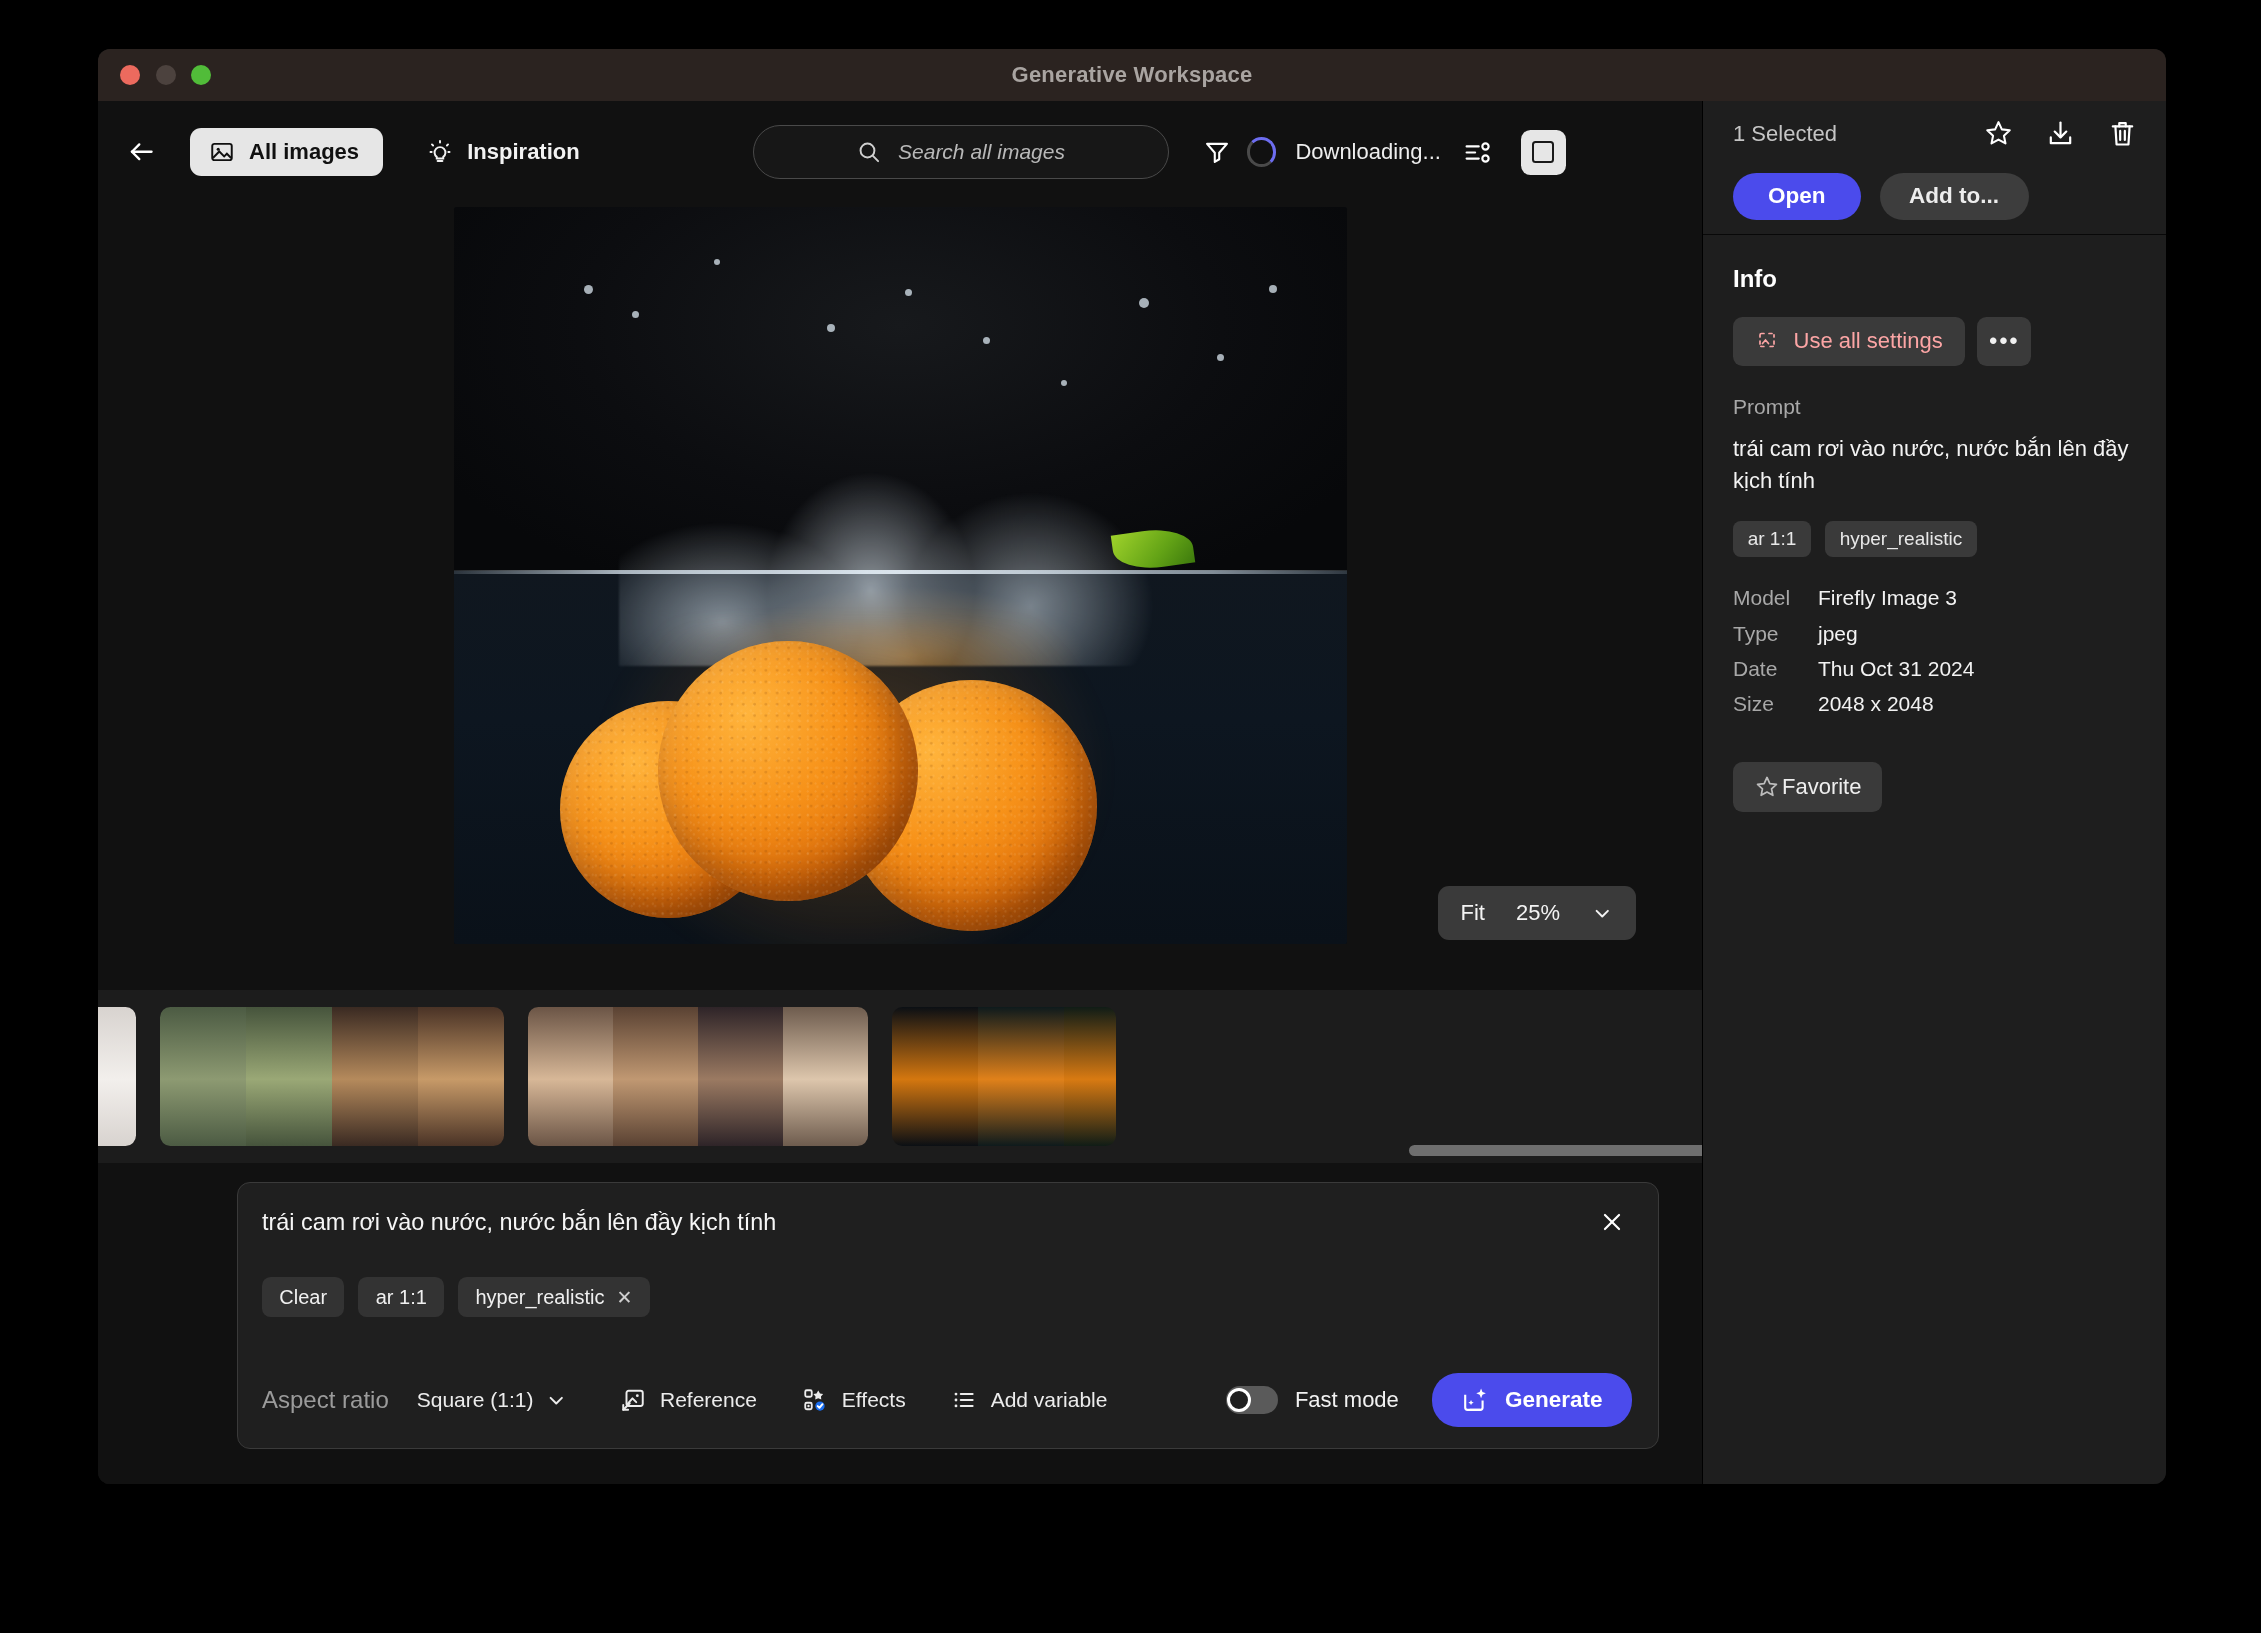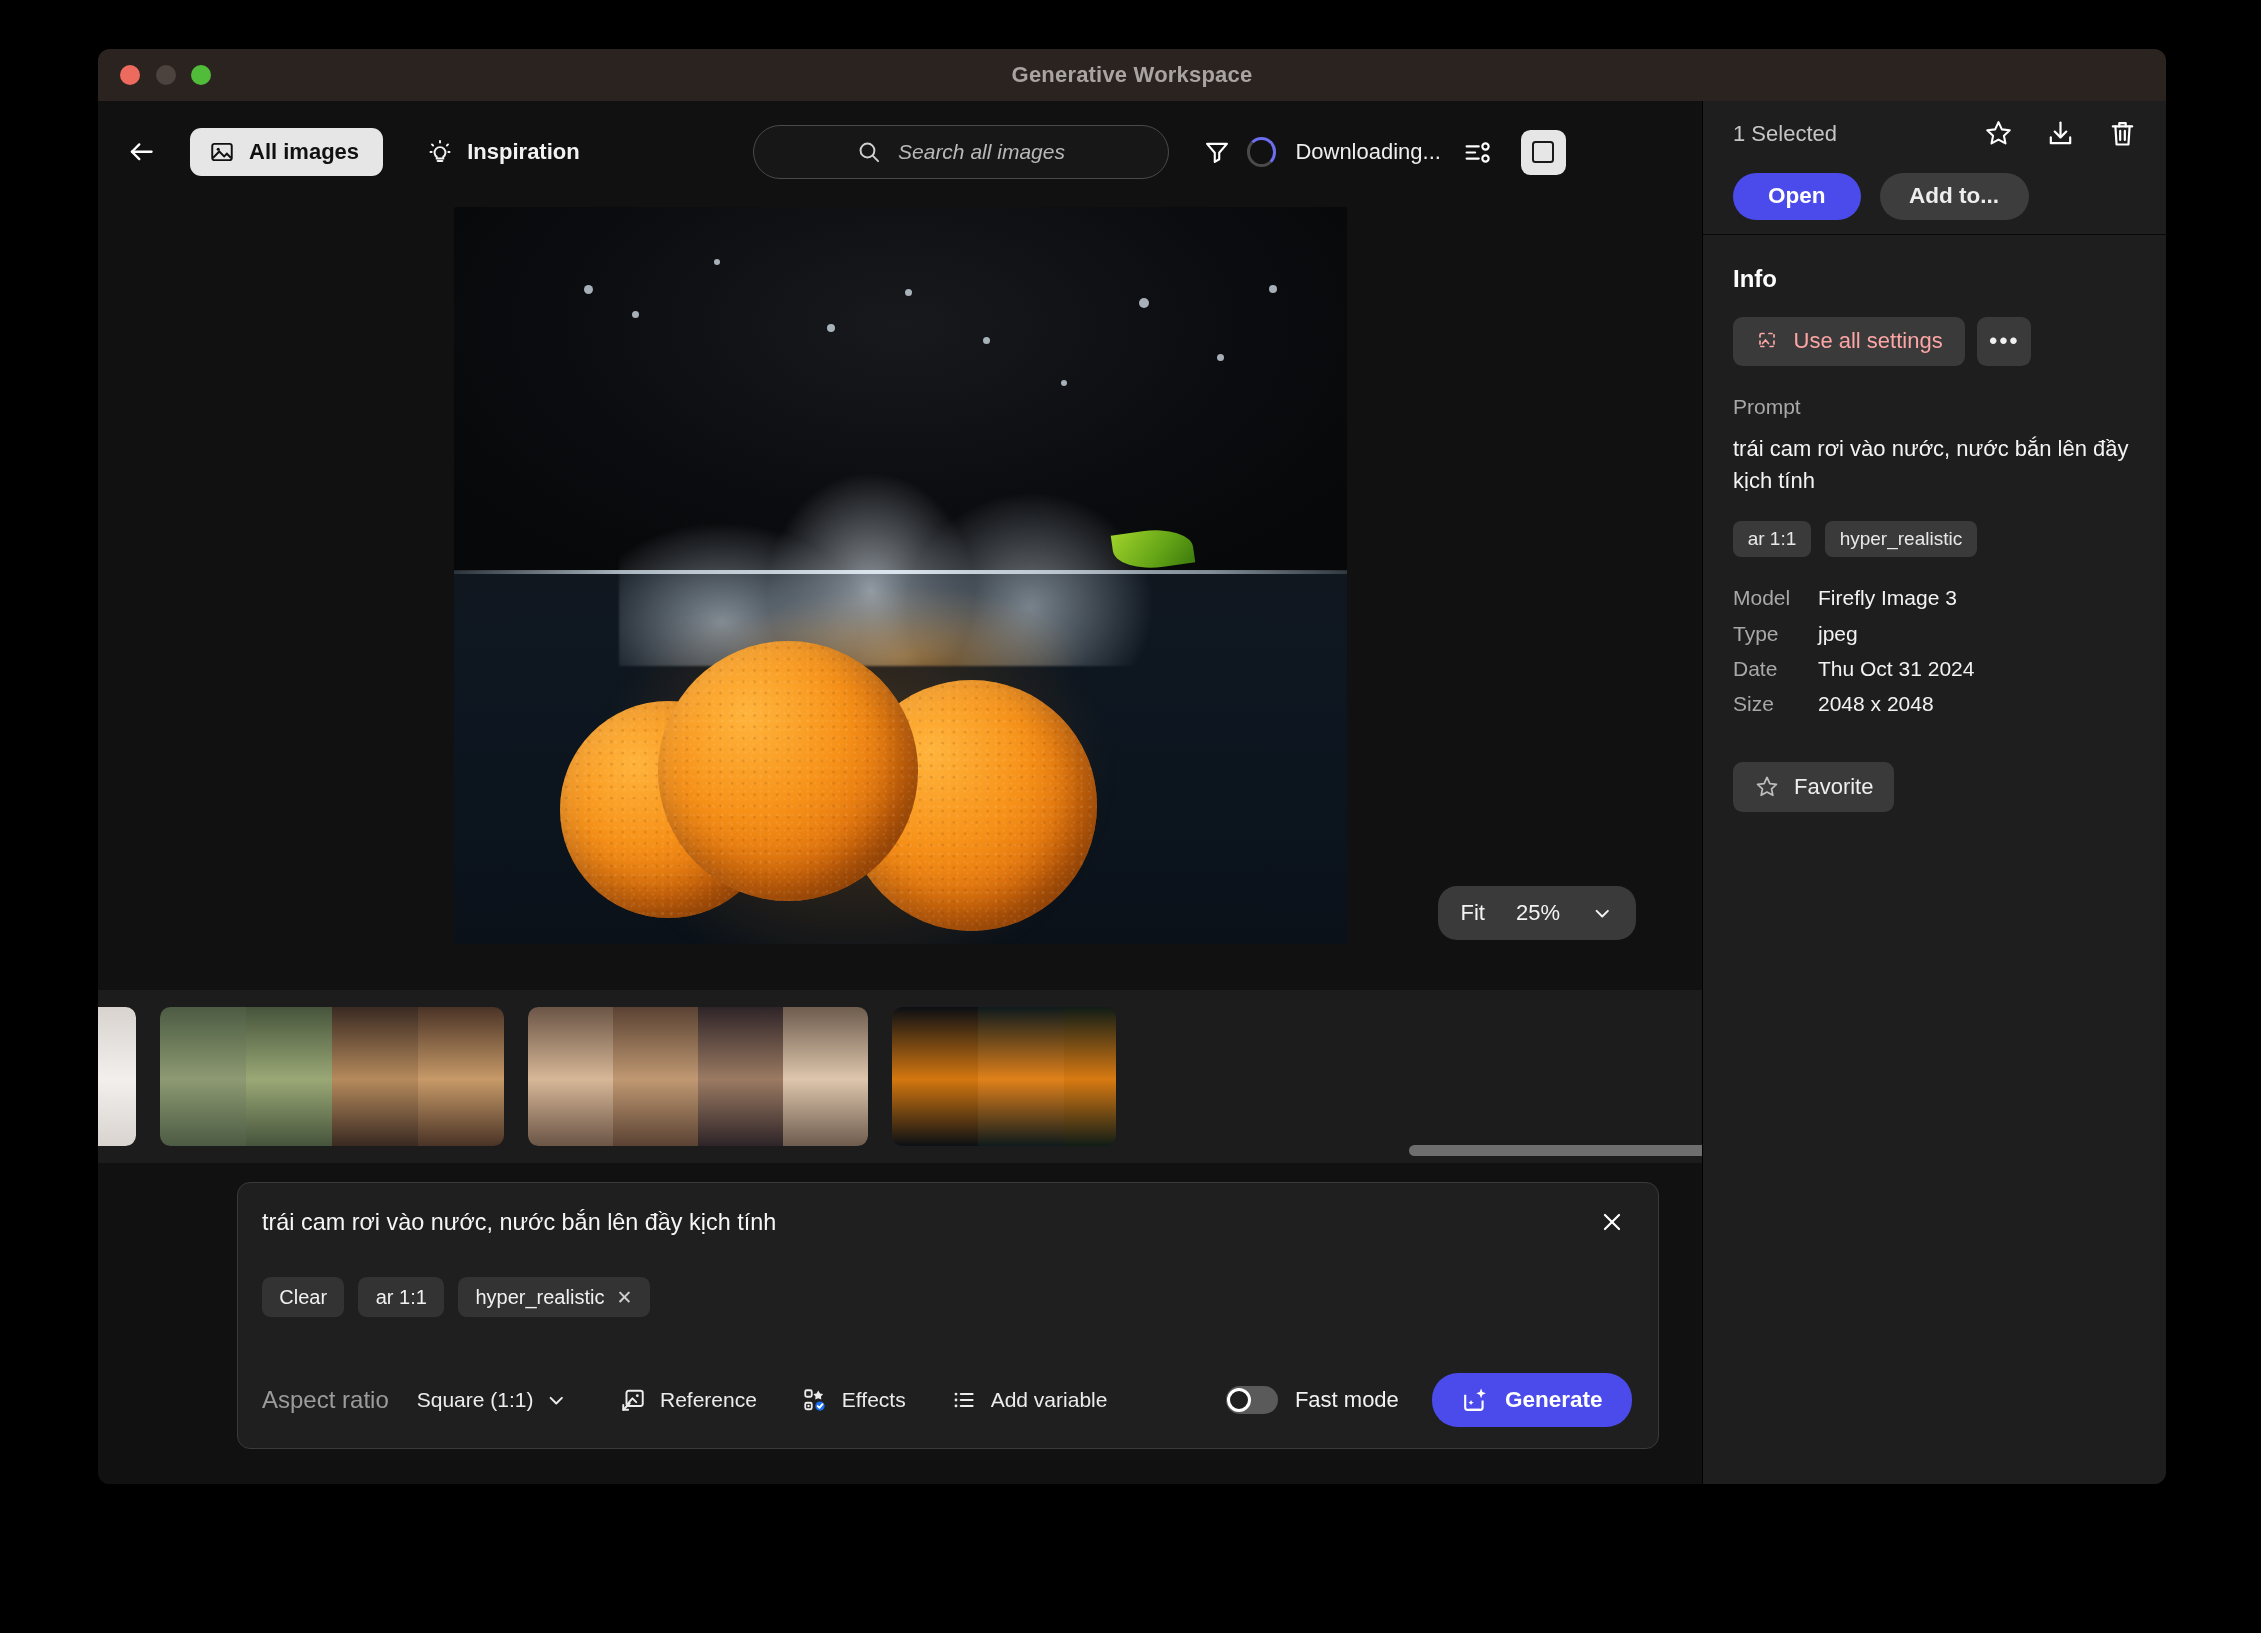--- a/index.html
+++ b/index.html
@@ -217,21 +217,21 @@
     background: linear-gradient(135deg, #9fd22b 0%, #63a316 60%, #3d7a0d 100%);
     border-radius: 0 60% 0 60%;
     transform: rotate(-8deg);
   }
 
   
   .fit-ctl {
     position: absolute;
     right: 66px; bottom: 50px;
     background: #3a3a3a;
-    border-radius: 19px;
+    border-radius: 11px;
     height: 54px;
     display: flex; align-items: center; gap: 31px;
     padding: 0 22.5px;
     cursor: pointer;
   }
   .fit-ctl span { font-size: 22px; color: #f3f3f3; }
 
   
   .filmstrip {
     flex: 0 0 173px;
@@ -407,21 +407,21 @@
     cursor: pointer;
   }
   .meta { margin-top: 29.5px; }
   .meta-row { display: flex; margin-bottom: 11.3px; }
   .meta-k { width: 85px; font-size: 21px; color: #a8a8a8; }
   .meta-v { font-size: 21px; color: #f2f2f2; }
   .fav-btn {
     margin-top: 35px;
     background: #3a3a3a; color: #eeeeee;
     border-radius: 9.5px; height: 50px;
-    display: inline-flex; align-items: center; gap: 14px;
+    display: inline-flex; align-items: center; gap: 2px;
     padding: 0 21px; font-size: 22px;
     cursor: pointer;
   }
   svg { display: block; }
 </style>
 </head>
 <body>
 
 <div class="window">
 

